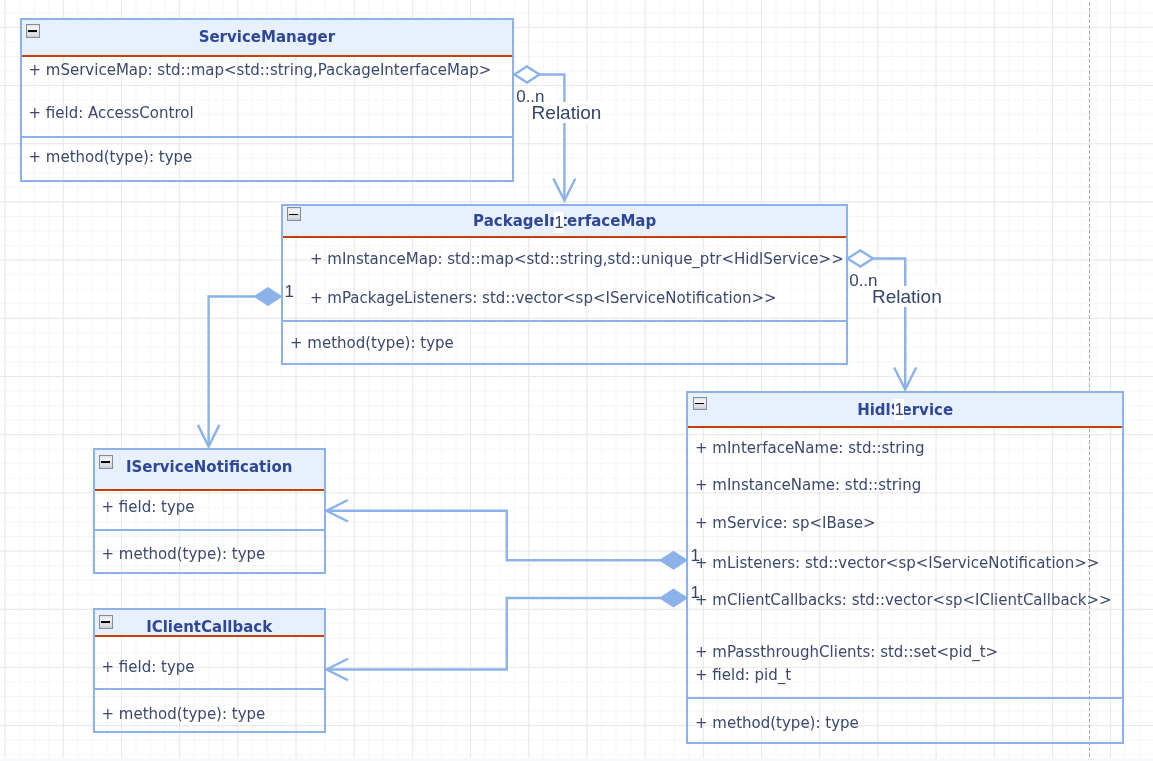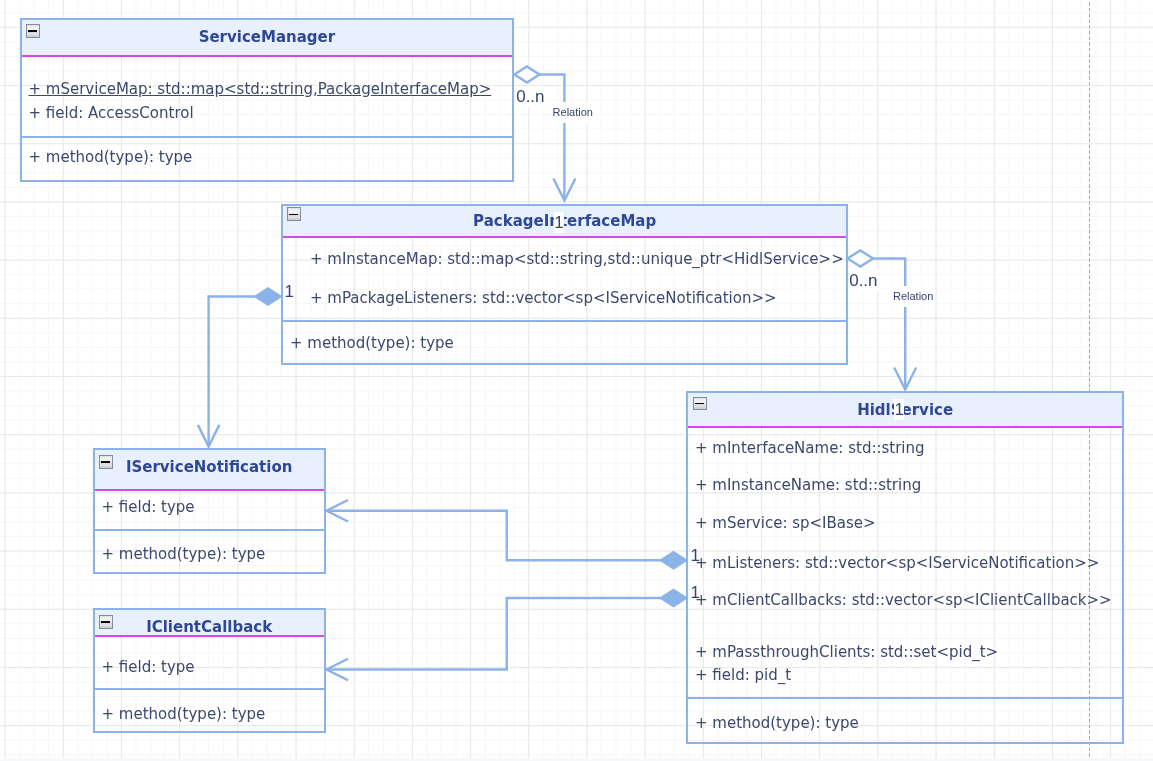--- a/index.html
+++ b/index.html
@@ -16,50 +16,50 @@
     background-position:4.6px 0,0 26.9px,4.6px 0,0 12.35px;
     height:758px;
   }
   #edges{position:absolute;left:0;top:0;width:1153px;height:761px;overflow:visible;}
   #pagebreak{position:absolute;left:1088.8px;top:0;width:1.4px;height:758px;
     background-image:linear-gradient(to bottom,#a9a9a9 0 3.5px,transparent 3.5px 5.7px);
     background-size:1.6px 5.7px;background-position:0 -3.5px;}
   #canvasedge{position:absolute;left:0;top:758px;width:1153px;height:3px;background:#f7f8fa;}
   .cls{position:absolute;box-sizing:border-box;border:2px solid #8bb2e9;background:transparent;}
   .hdr{position:absolute;left:0;top:0;right:0;background:#e8f0fd;
-       border-bottom:2px solid #d946ef;box-sizing:border-box;}
+       border-bottom:2px solid #c2410c;box-sizing:border-box;}
   .title{position:absolute;left:0;right:0;text-align:center;
          font-weight:bold;font-size:15px;color:#2f4896;}
   .sec{position:absolute;left:0;right:0;box-sizing:border-box;}
   .row{position:absolute;font-size:15px;color:#3c486d;white-space:nowrap;left:7px;}
   .minus{position:absolute;width:14.0px;height:13.8px;box-sizing:border-box;
     border:1.3px solid #828c9b;
     background:linear-gradient(to bottom,#dadde1 0%,#eeeff0 14%,#f3f3f3 40%,
       #e2e3e6 52%,#d6d8dc 62%,#e4e5e8 74%,#d2d5da 88%,#c7cbd1 100%);}
   .minus i{position:absolute;left:1.4px;top:5.2px;width:8.7px;height:1.5px;background:#070707;display:block;}
   .mult{position:absolute;font-family:"Liberation Sans",sans-serif;font-size:17px;color:#37456a;
         background:#ffffff;line-height:21px;height:21px;white-space:nowrap;text-align:center;}
-  .elabel{position:absolute;font-family:"Liberation Sans",sans-serif;font-size:11px;color:#37456a;
-          line-height:21px;height:21px;white-space:nowrap;background:#ffffff;padding:0 1px;margin-left:21px;}
+  .elabel{position:absolute;font-family:"Liberation Sans",sans-serif;font-size:19px;color:#37456a;
+          line-height:21px;height:21px;white-space:nowrap;background:#ffffff;padding:0 1px;}
 </style>
 </head>
 <body>
 
 <div id="canvas"></div>
 <div id="pagebreak"></div>
 <div id="canvasedge"></div>
 <div class="cls" style="left:19.5px;top:17.5px;width:494.8px;height:164.5px;">
   <div class="hdr" style="height:37.0px;">
     <div class="minus" style="left:4.4px;top:4.4px;">
         <i></i>
       </div>
     <div class="title" style="top:8.5px;">ServiceManager</div>
   </div>
   <div class="sec" style="top:35.0px;height:81.3px;">
-    <div class="row" style="top:25px;text-decoration:underline;">+ mServiceMap: std::map&lt;std::string,PackageInterfaceMap&gt;</div>
+    <div class="row" style="top:6px;">+ mServiceMap: std::map&lt;std::string,PackageInterfaceMap&gt;</div>
     <div class="row" style="top:49.3px;">+ field: AccessControl</div>
   </div>
   <div class="sec" style="top:118.3px;height:42.2px;">
     <div class="row" style="top:10.1px;">+ method(type): type</div>
   </div>
   <div style="position:absolute;left:-2px;right:-2px;top:116.3px;height:2px;background:#8bb2e9;"></div>
 </div>
 <div class="cls" style="left:281.0px;top:204.1px;width:567.3px;height:161.0px;">
   <div class="hdr" style="height:32.0px;">
     <div class="minus" style="left:3.8px;top:1.3px;">

